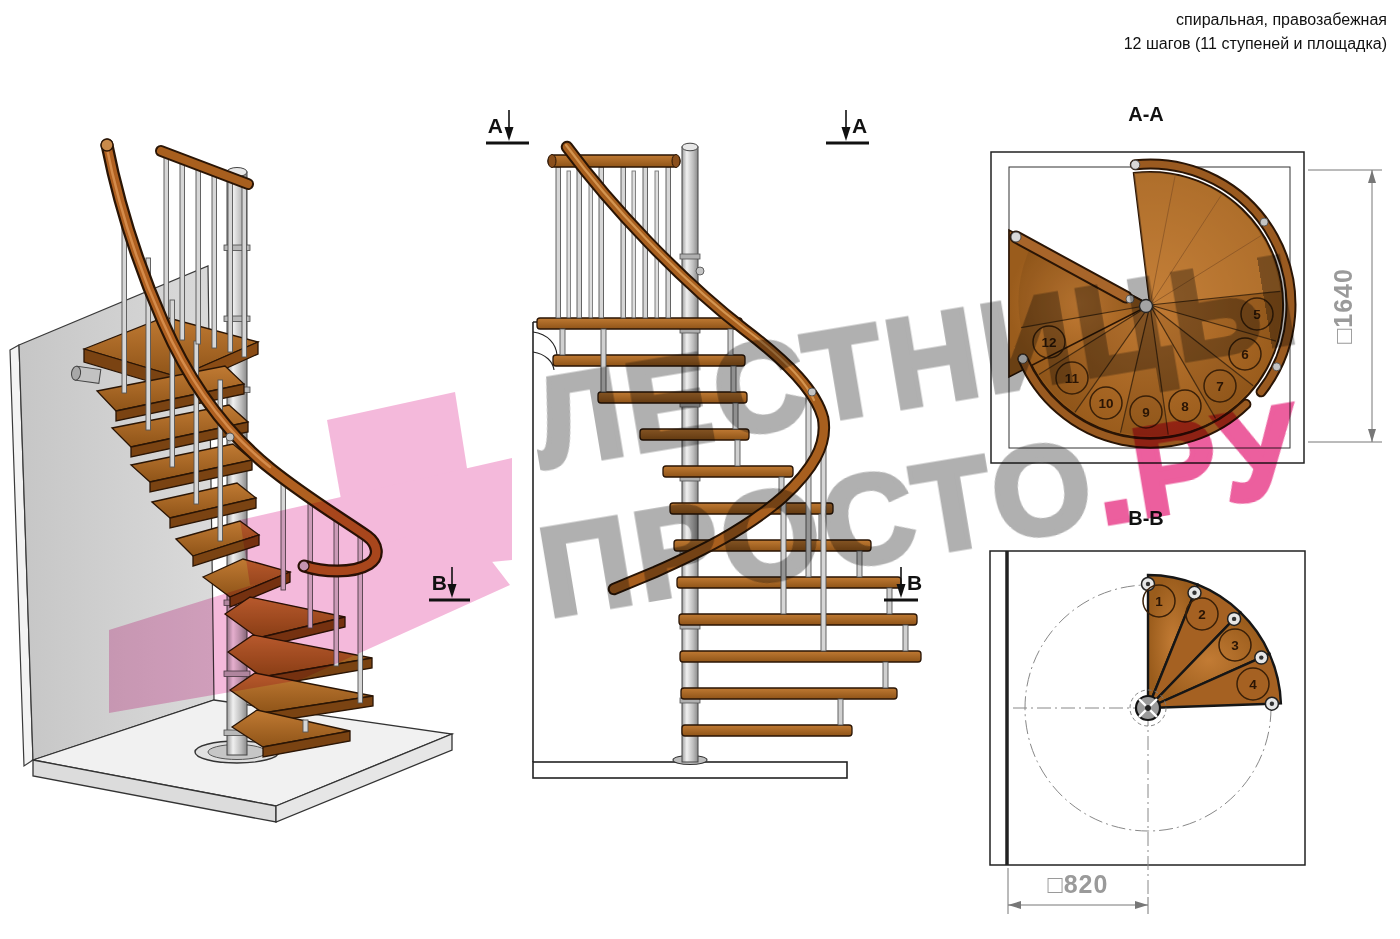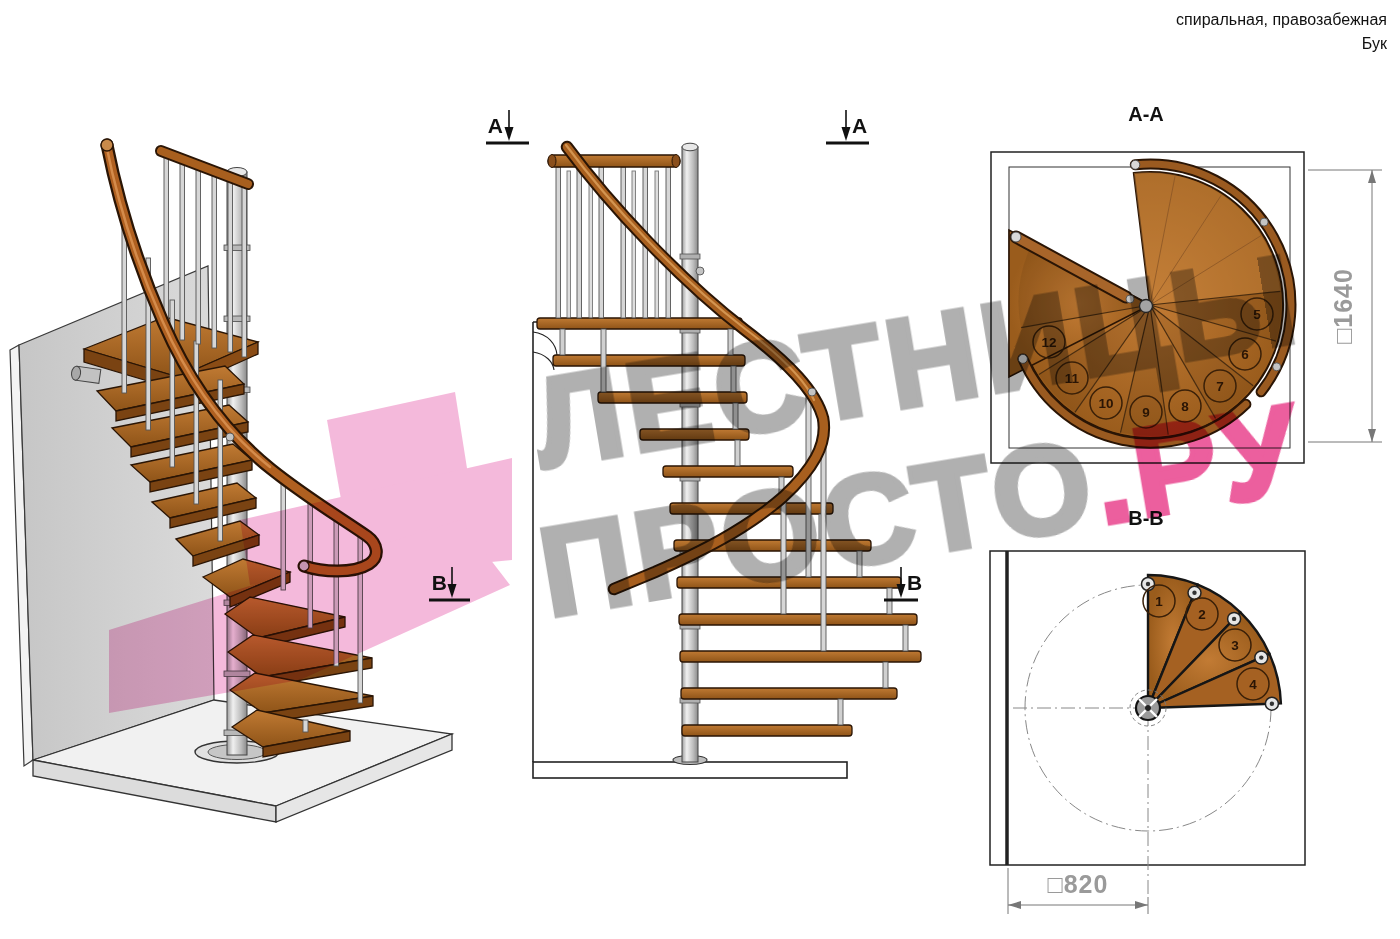--- a/index.html
+++ b/index.html
@@ -445,14 +445,14 @@
   <g>
     <line x1="901" y1="567" x2="901" y2="590" stroke="#111" stroke-width="1.6"></line>
     <polygon points="901,598 896.5,584 905.5,584" fill="#111"></polygon>
     <text class="mark-t" x="907" y="590" text-anchor="start">В</text>
     <line x1="884" y1="600" x2="918" y2="600" stroke="#111" stroke-width="3"></line>
   </g>
 </svg>
 
 <div class="hdr">
   <div>спиральная, правозабежная</div>
-  <div>Бук</div>
+  <div>12 шагов (11 ступеней и площадка)</div>
 </div>
 
 </body></html>

